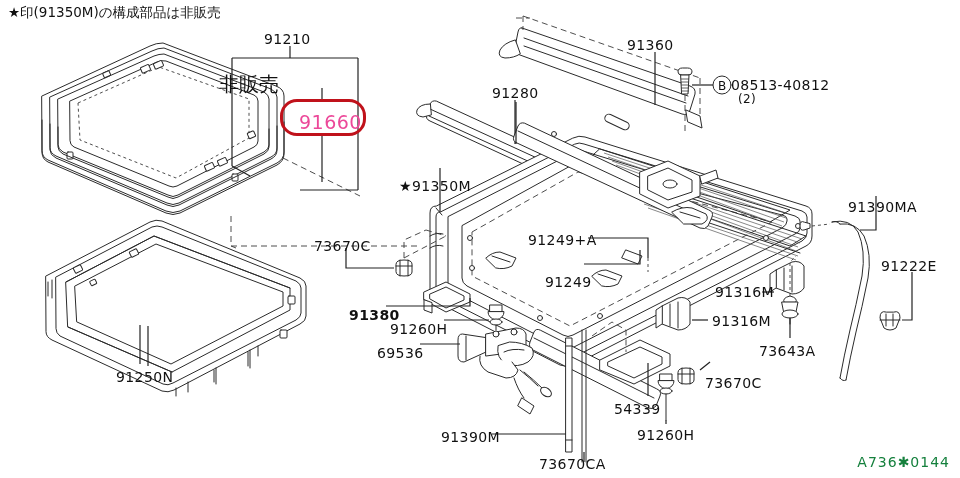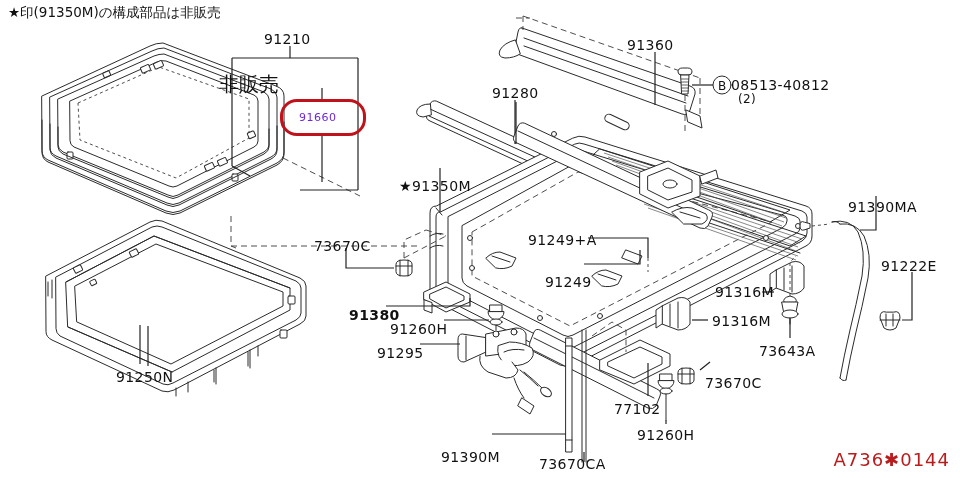--- a/index.html
+++ b/index.html
@@ -41,39 +41,39 @@
   .header-note {
     position: absolute;
     left: 8px; top: 6px;
     font-size: 13.5px;
     letter-spacing: 0px;
   }
   .dwg-no {
     position: absolute;
     right: 10px;
     bottom: 8px;
-    font-size: 18px;
+    font-size: 14px;
     letter-spacing: 1px;
-    color: #b91c1c;
+    color: #15803d;
   }
   .sub {
     font-size: 12px;
   }
   .redbox {
     position: absolute;
     box-sizing: border-box;
     border: 3px solid #c0121b;
     border-radius: 17px;
     background: transparent;
   }
   .redbox-label {
     position: absolute;
-    font-size: 11px;
+    font-size: 19px;
     letter-spacing: 0.5px;
-    color: #6d28d9;
+    color: #ec4899;
     white-space: nowrap;
   }
 </style>
 </head>
 <body>
 
 <div id="sheet">
 
   <svg id="artwork" viewBox="0 0 960 478" xmlns="http://www.w3.org/2000/svg">
     <defs>
@@ -380,31 +380,31 @@
   <div class="lbl" style="left:545px; top:259px;margin-top:16px;">91249</div>
 
   <div class="lbl" style="left:715px; top:285px;">91316M</div>
 
   <div class="lbl" style="left:712px; top:314px;">91316M</div>
 
   <div class="lbl" style="left:349px; top:308px;font-weight:bold;">91380</div>
 
   <div class="lbl" style="left:390px; top:322px;">91260H</div>
 
-  <div class="lbl" style="left:377px; top:346px;">91295</div>
+  <div class="lbl" style="left:377px; top:346px;">69536</div>
 
   <div class="lbl" style="left:759px; top:344px;text-align:center;">73643A</div>
 
   <div class="lbl" style="left:705px; top:376px;">73670C</div>
 
-  <div class="lbl" style="left:614px; top:402px;">77102</div>
+  <div class="lbl" style="left:614px; top:402px;">54339</div>
 
   <div class="lbl" style="left:637px; top:428px;">91260H</div>
 
-  <div class="lbl" style="left:441px; top:450px;">91390M</div>
+  <div class="lbl" style="left:441px; top:430px;">91390M</div>
 
   <div class="lbl" style="left:539px; top:457px;">73670CA</div>
 
   <div class="lbl" style="left:116px; top:370px;">91250N</div>
 
   <div class="dwg-no">A736✱0144</div>
 
 </div>
 
 </body></html>

